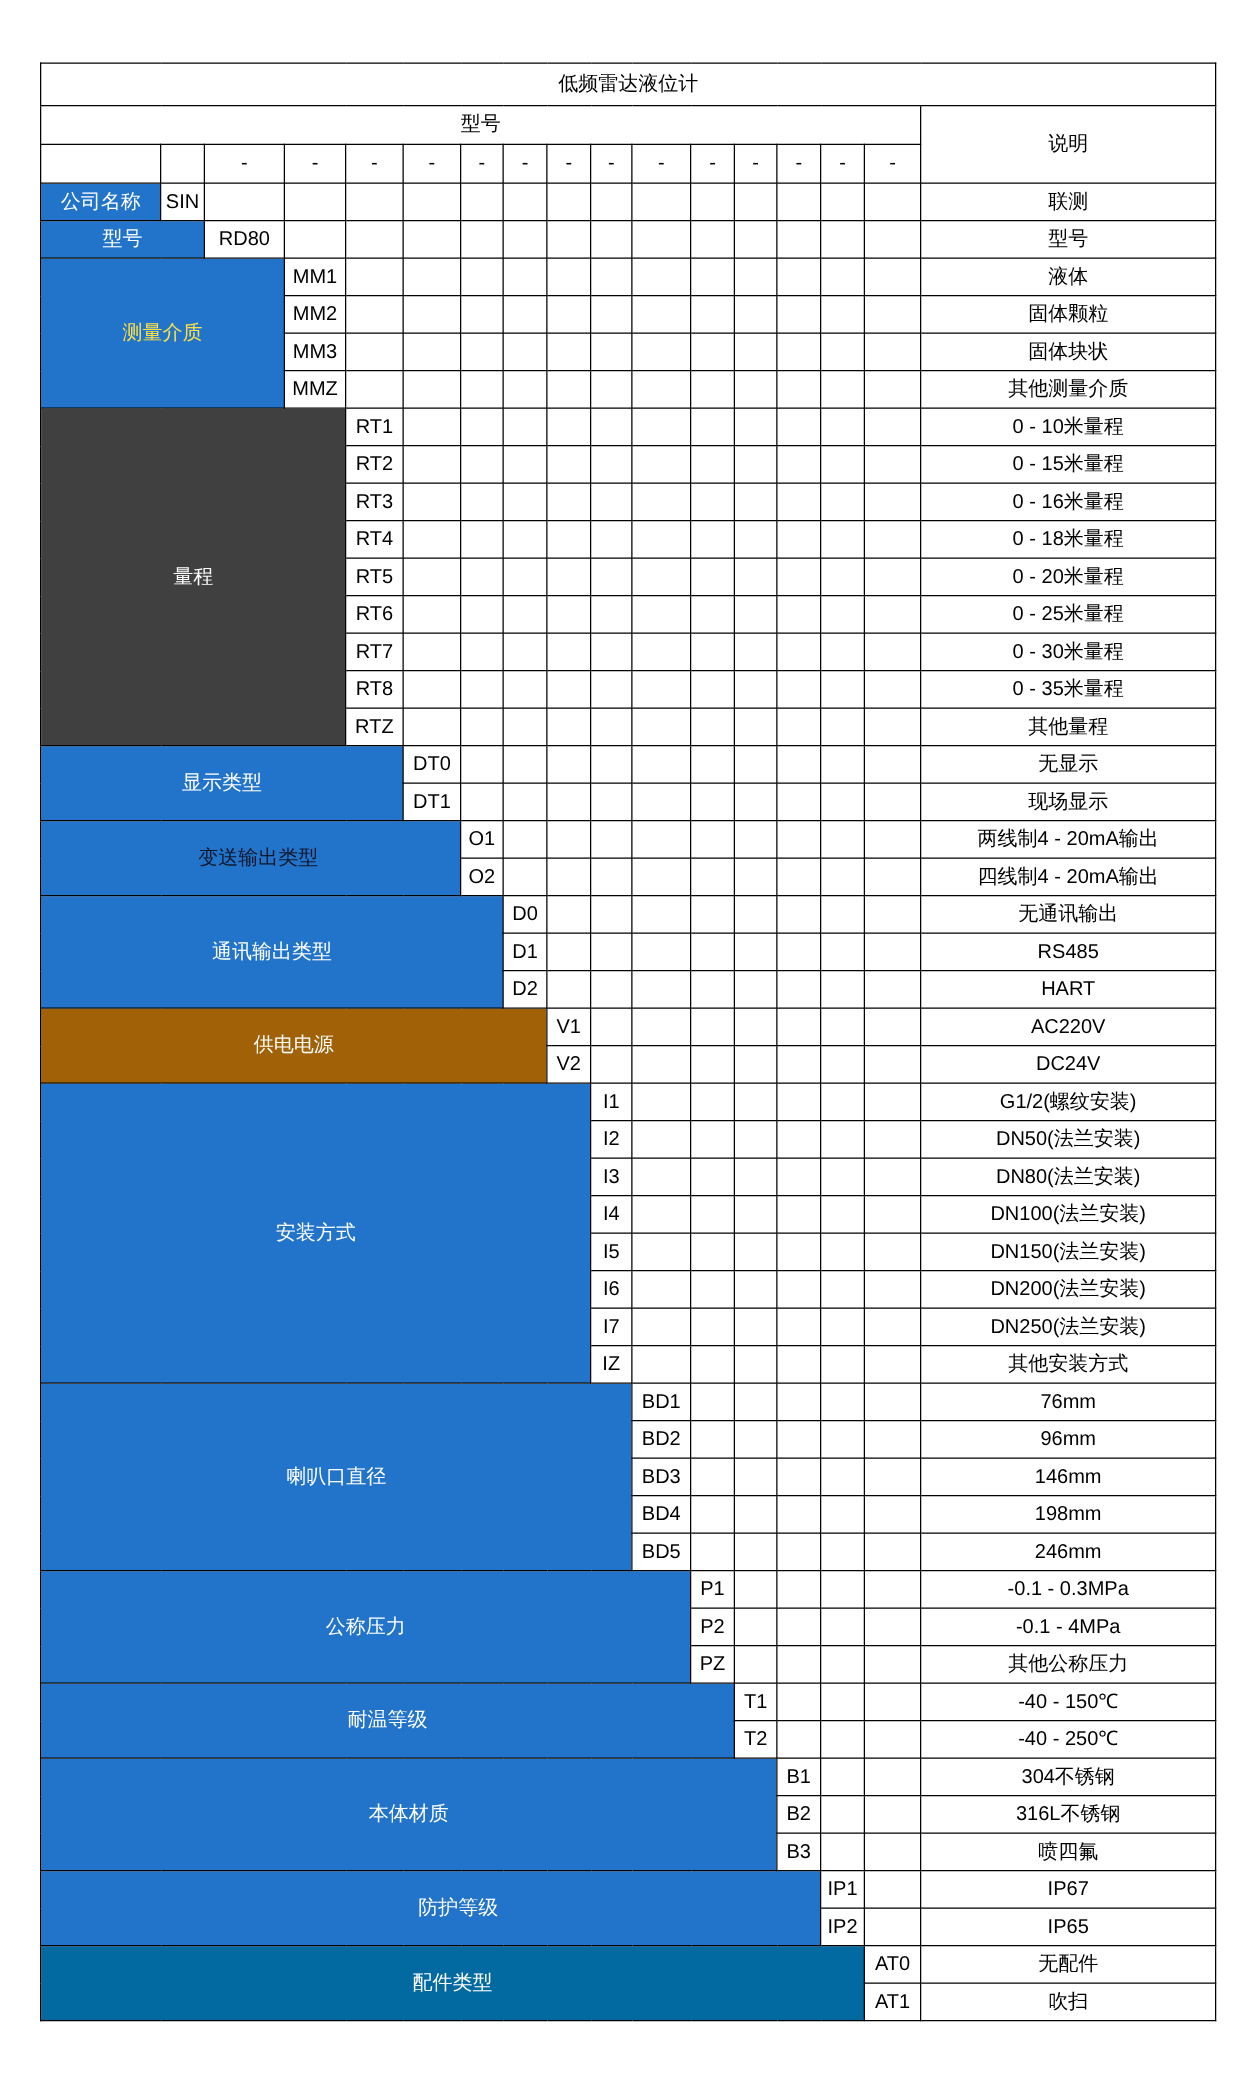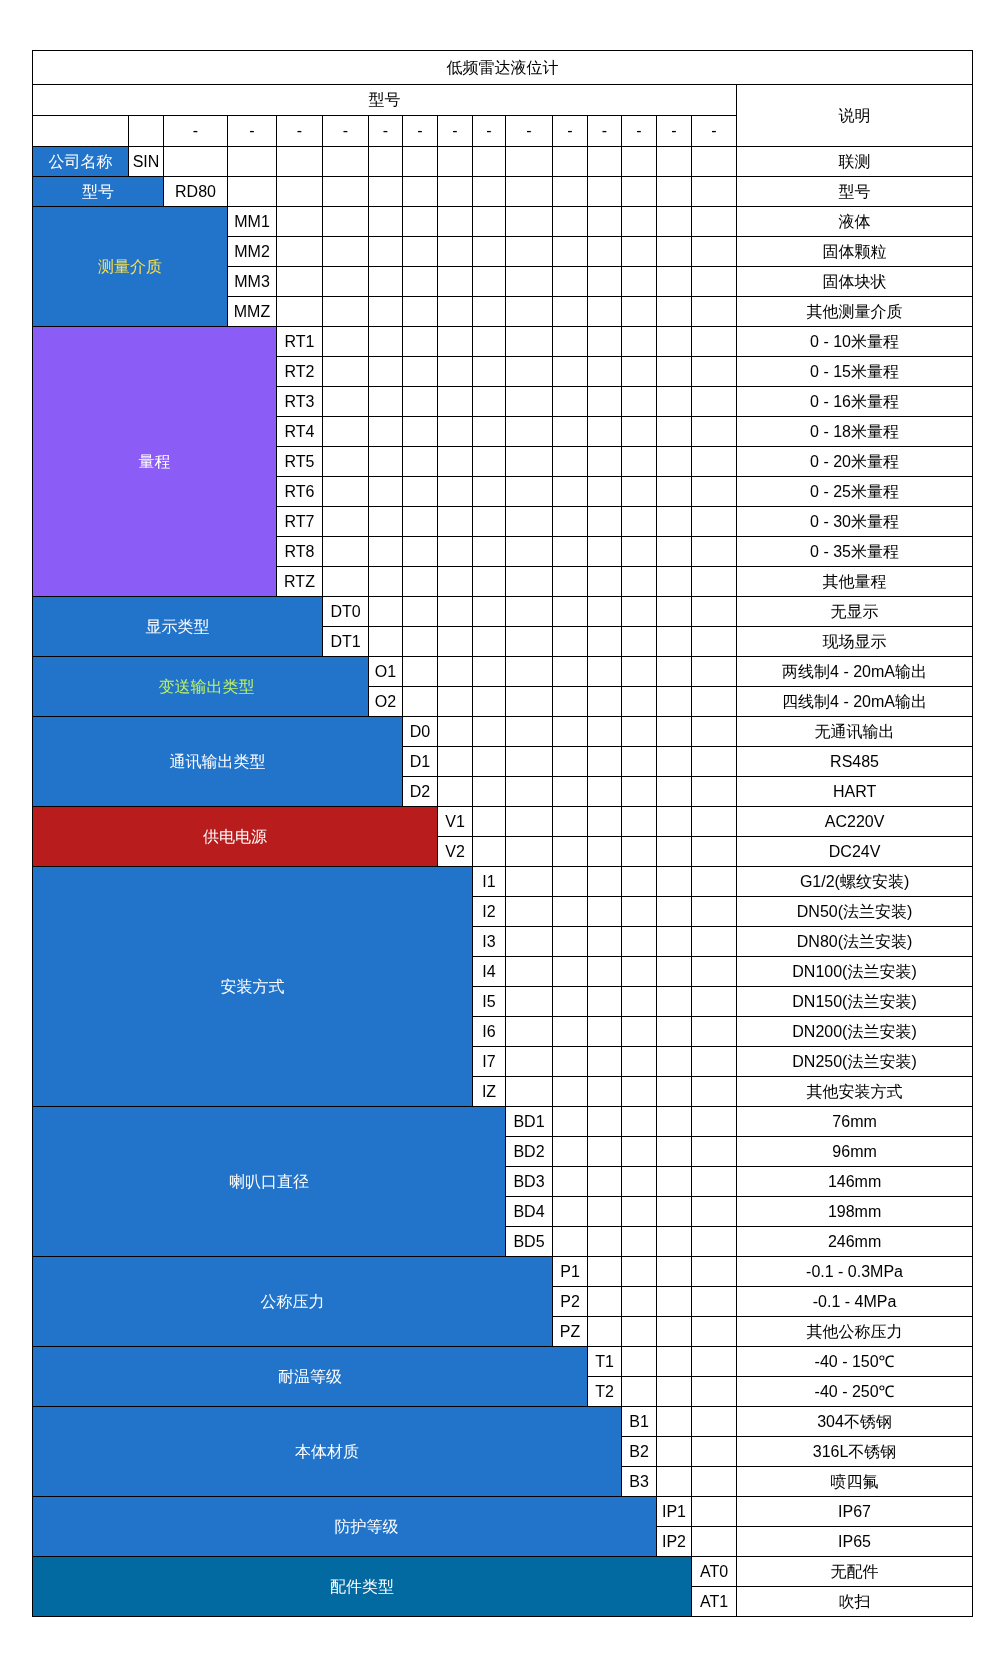--- a/index.html
+++ b/index.html
@@ -209,21 +209,21 @@
             <td></td>
             <td></td>
             <td></td>
             <td></td>
             <td></td>
             <td></td>
             <td></td>
             <td class="desc-cell">其他测量介质</td>
           </tr>
           <tr class="data-row">
-            <td class="group-cell" colspan="4" rowspan="9" style="background-color: #8b5cf6; color: rgb(255, 255, 255);">量程</td>
+            <td class="group-cell" colspan="4" rowspan="9" style="background-color: #404040; color: rgb(255, 255, 255);">量程</td>
             <td class="code-cell">RT1</td>
             <td></td>
             <td></td>
             <td></td>
             <td></td>
             <td></td>
             <td></td>
             <td></td>
             <td></td>
             <td></td>
@@ -374,21 +374,21 @@
             <td></td>
             <td></td>
             <td></td>
             <td></td>
             <td></td>
             <td></td>
             <td></td>
             <td class="desc-cell">现场显示</td>
           </tr>
           <tr class="data-row">
-            <td class="group-cell" colspan="6" rowspan="2" style="background-color: rgb(34, 116, 203); color: #bef264; padding-left: 12px;">变送输出类型</td>
+            <td class="group-cell" colspan="6" rowspan="2" style="background-color: rgb(34, 116, 203); color: #0f172a; padding-left: 12px;">变送输出类型</td>
             <td class="code-cell">O1</td>
             <td></td>
             <td></td>
             <td></td>
             <td></td>
             <td></td>
             <td></td>
             <td></td>
             <td></td>
             <td></td>
@@ -438,21 +438,21 @@
             <td></td>
             <td></td>
             <td></td>
             <td></td>
             <td></td>
             <td></td>
             <td></td>
             <td class="desc-cell">HART</td>
           </tr>
           <tr class="data-row">
-            <td class="group-cell" colspan="8" rowspan="2" style="background-color: #b91c1c; color: rgb(255, 255, 255); margin-top: 40px;">供电电源</td>
+            <td class="group-cell" colspan="8" rowspan="2" style="background-color: #a16207; color: rgb(255, 255, 255); margin-top: 40px;">供电电源</td>
             <td class="code-cell">V1</td>
             <td></td>
             <td></td>
             <td></td>
             <td></td>
             <td></td>
             <td></td>
             <td></td>
             <td class="desc-cell">AC220V</td>
           </tr>

